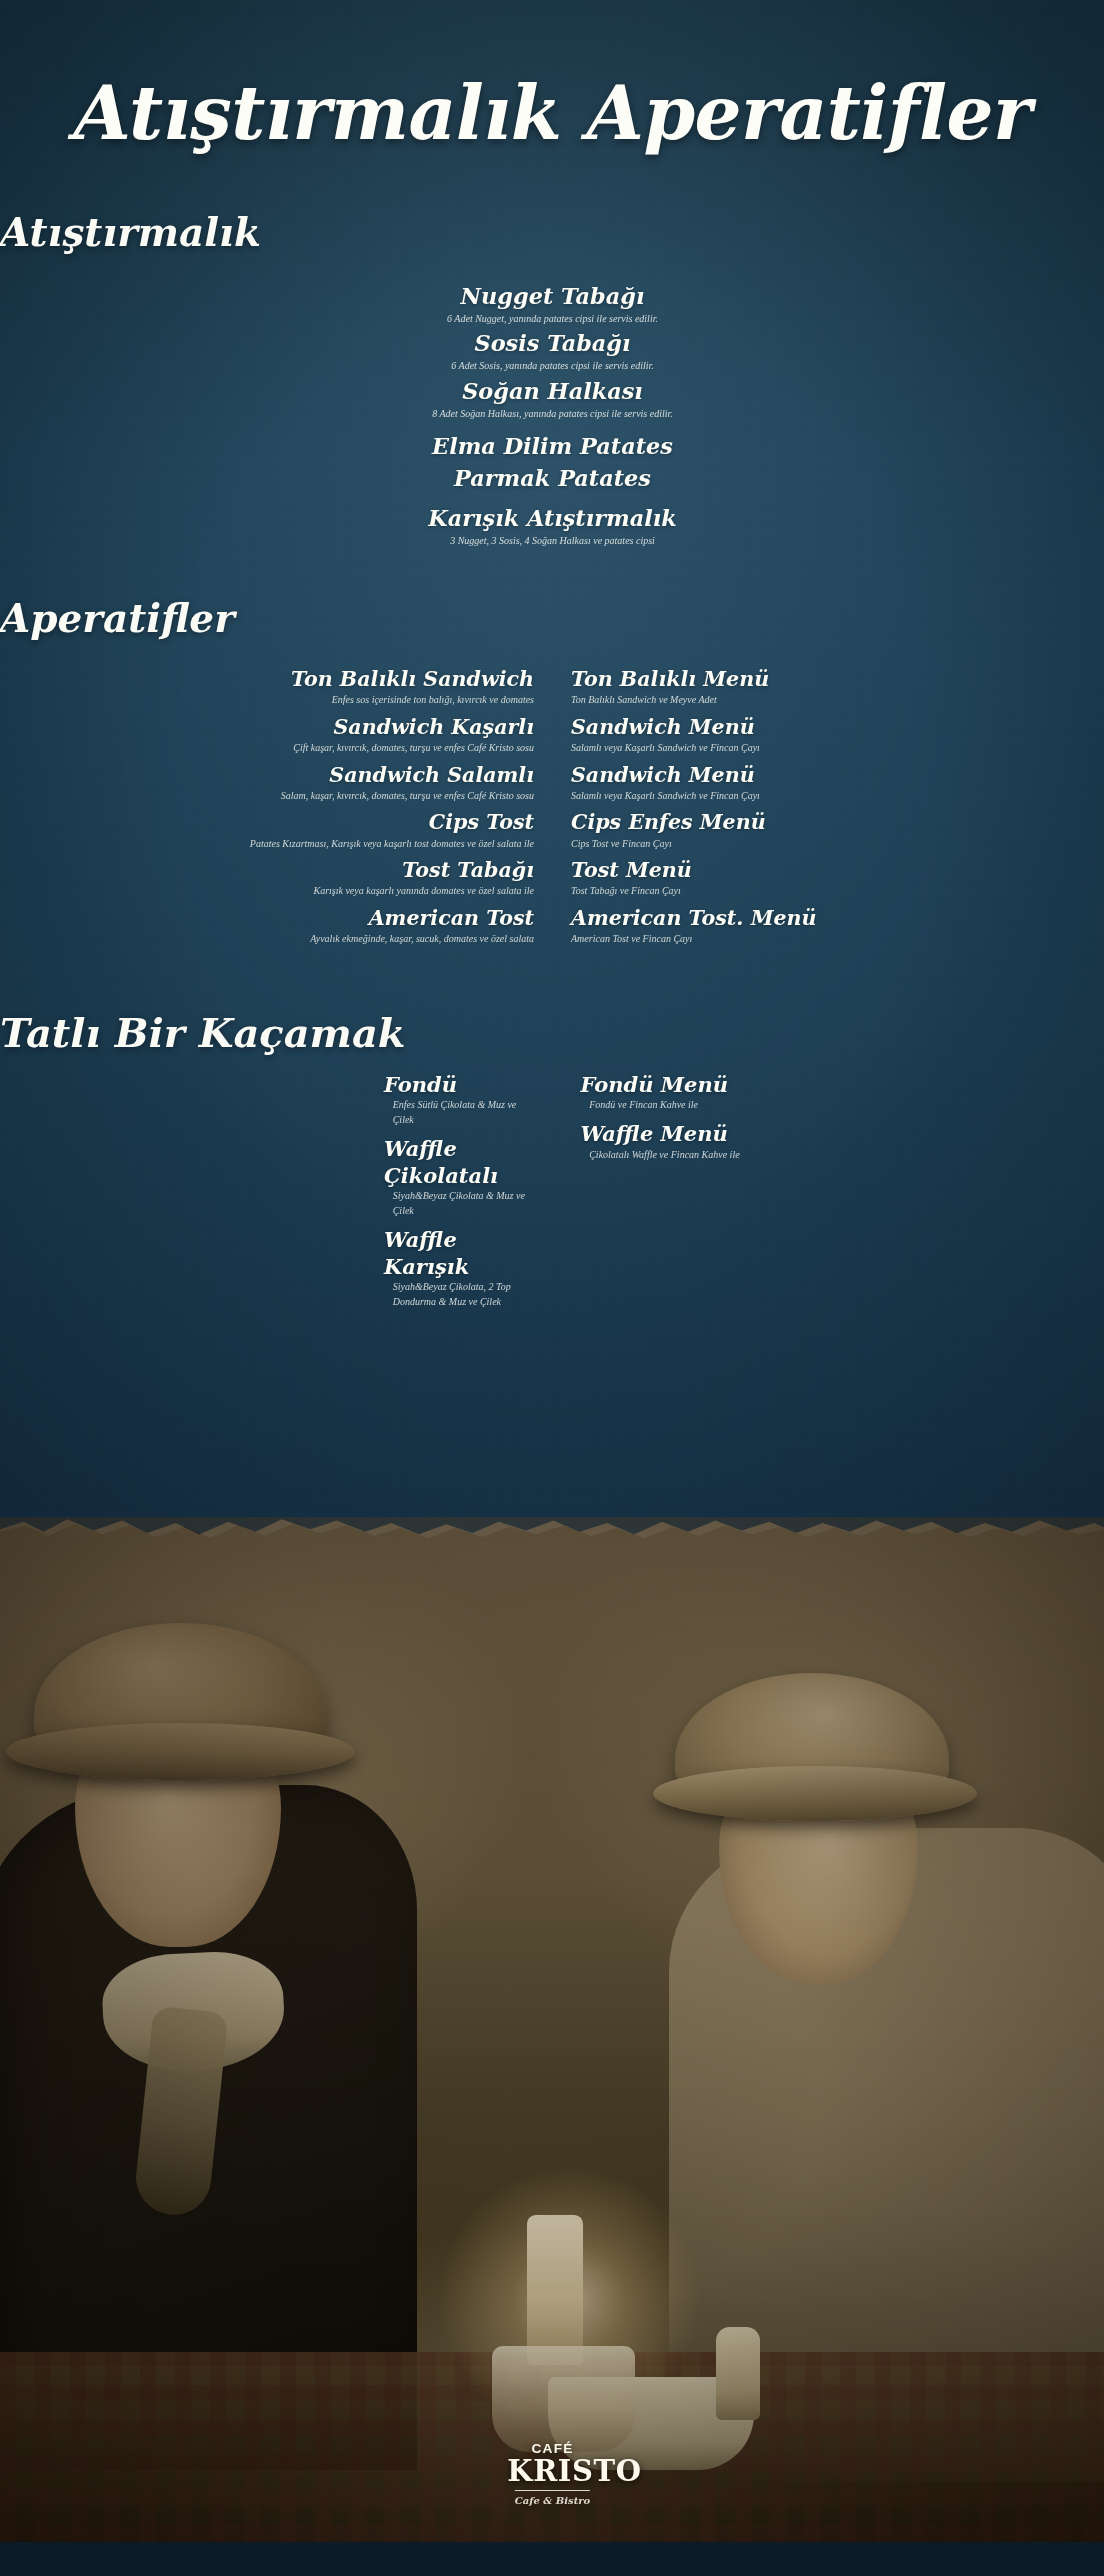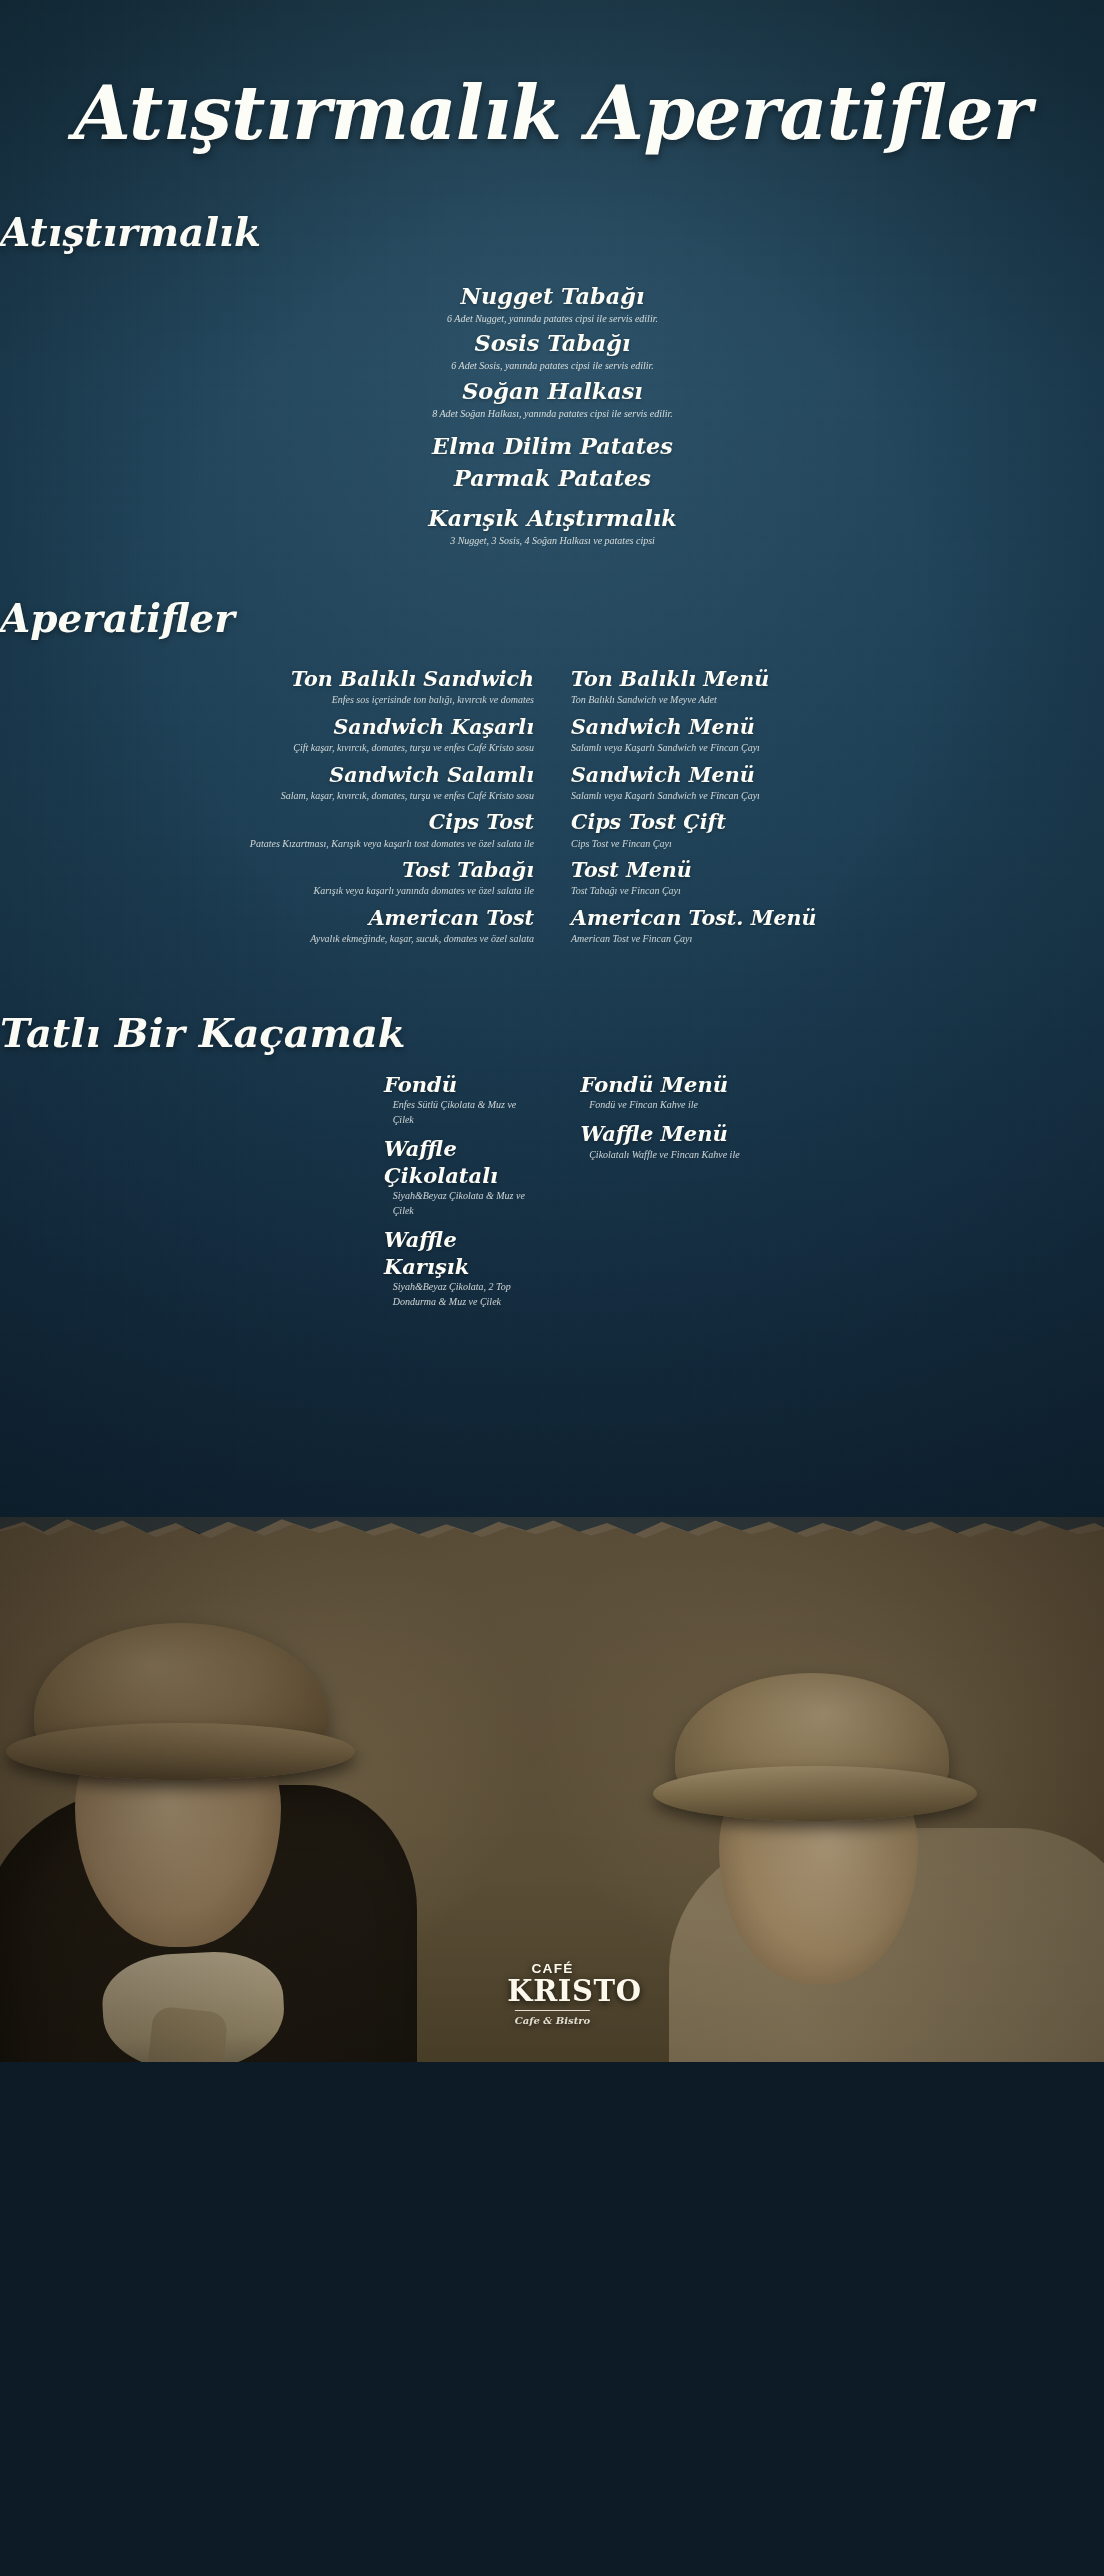--- a/index.html
+++ b/index.html
@@ -10,21 +10,21 @@
   }
 
   body {
     font-family: "Liberation Serif", serif;
     -webkit-font-smoothing: antialiased;
   }
 
   #poster {
     position: relative;
     width: 1105px;
-    height: 2062px;
+    height: 2542px;
     overflow: hidden;
     background:
       radial-gradient(ellipse 120% 70% at 50% 18%, rgba(58,96,120,0.55) 0%, rgba(30,60,82,0.25) 45%, rgba(13,30,44,0.0) 75%),
       linear-gradient(180deg, #16323f 0%, #1c4055 18%, #1b3d52 40%, #17344a 60%, #13293a 80%, #0f2232 100%);
   }
 
   
   #poster::before {
     content: "";
     position: absolute;
@@ -429,21 +429,21 @@
         </div>
         <div class="item">
           <div class="item-name">Sandwich Menü</div>
           <div class="item-desc">Salamlı veya Kaşarlı Sandwich ve Fincan Çayı</div>
         </div>
         <div class="item">
           <div class="item-name">Sandwich Menü</div>
           <div class="item-desc">Salamlı veya Kaşarlı Sandwich ve Fincan Çayı</div>
         </div>
         <div class="item">
-          <div class="item-name">Cips Tost Çift</div>
+          <div class="item-name">Cips Enfes Menü</div>
           <div class="item-desc">Cips Tost ve Fincan Çayı</div>
         </div>
         <div class="item">
           <div class="item-name">Tost Menü</div>
           <div class="item-desc">Tost Tabağı ve Fincan Çayı</div>
         </div>
         <div class="item">
           <div class="item-name">American Tost. Menü</div>
           <div class="item-desc">American Tost ve Fincan Çayı</div>
         </div>

